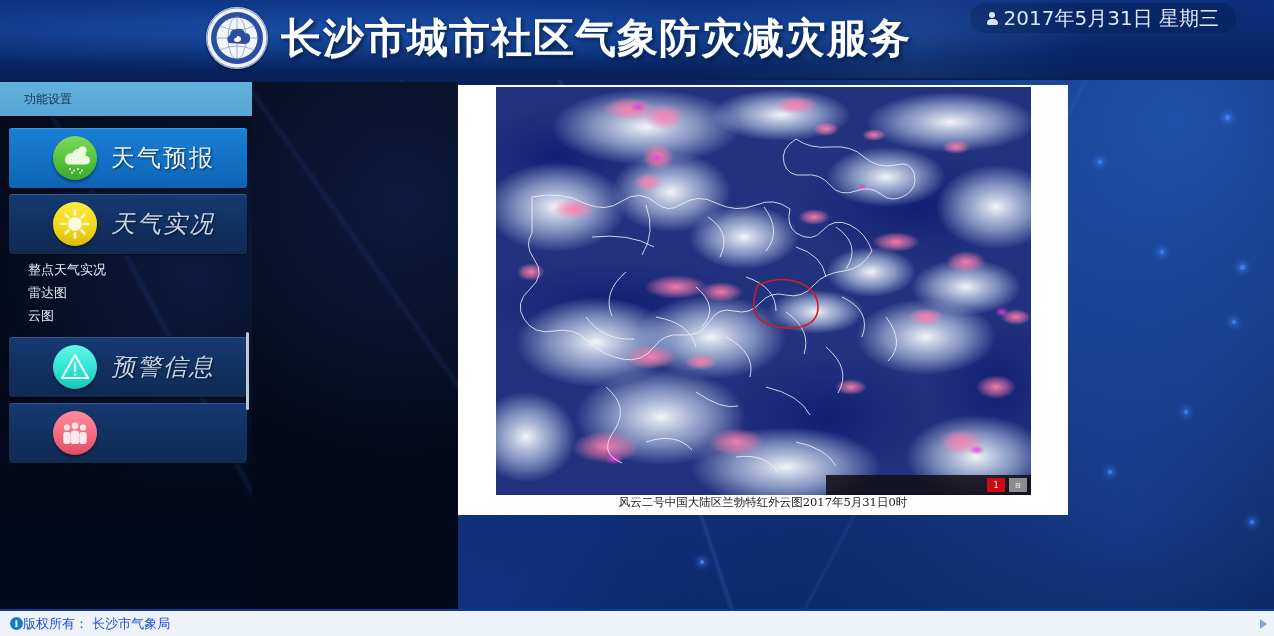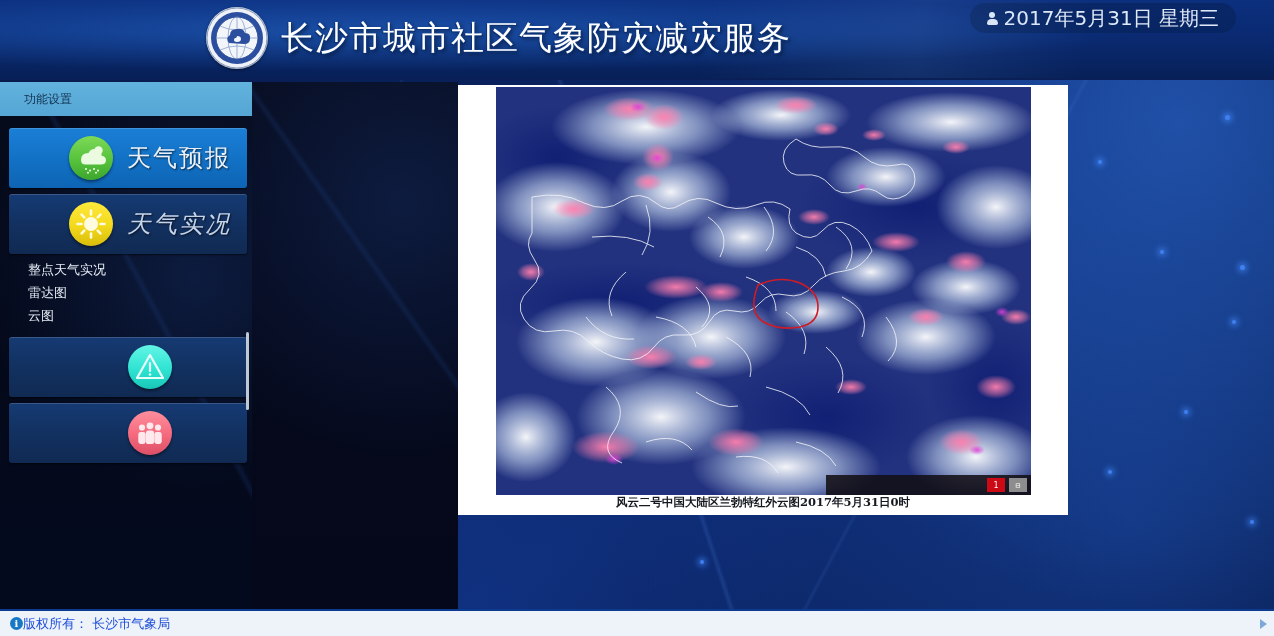--- a/index.html
+++ b/index.html
@@ -46,21 +46,21 @@
   }
   #brand{
     position:absolute; left:206px; top:7px;
     display:flex; align-items:center; gap:13px; z-index:3;
   }
   #logo{ width:62px; height:62px; border-radius:50%; position:relative;
          background:radial-gradient(circle at 38% 32%, #f2f5fb 0%, #c9d4e6 45%, #8f9fbb 100%);
          box-shadow:0 1px 3px rgba(0,0,0,.5); }
   #logo svg{ position:absolute; inset:0; }
   #title{
-    font-size:33px; font-weight:normal; color:#ffffff; letter-spacing:1px;
+    font-size:41px; font-weight:bold; color:#ffffff; letter-spacing:1px;
     white-space:nowrap;
     text-shadow:0 0 2px #1b4fa8, 1px 1px 0 #0b2a63, -1px 1px 0 #0b2a63, 2px 2px 4px rgba(0,0,0,.6);
   }
   #datebadge{
     position:absolute; right:38px; top:3px; height:30px;
     display:flex; align-items:center; gap:6px;
     padding:0 17px; border-radius:15px;
     background:rgba(8,32,86,.55);
     color:#dfe9f8; font-size:20px; white-space:nowrap;
   }
@@ -86,21 +86,20 @@
     display:flex; align-items:center; z-index:2;
   }
   #side-head span{ color:#11314f; font-size:12px; padding-left:24px; }
   .nav{ position:relative; z-index:2; padding:6px 0 0 0; }
   .nav-item{
     position:relative; margin:6px 5px 0 9px; height:60px;
     display:flex; align-items:center; gap:14px; padding-left:44px;
     border-radius:3px;
     box-shadow:inset 0 1px 0 rgba(255,255,255,.16), 0 1px 2px rgba(0,0,0,.6);
     cursor:pointer;
-    justify-content:center;
   }
   .nav-item.active{ background:linear-gradient(180deg,#1b7fd6 0%,#1272c6 50%,#0e64b4 100%); }
   .nav-item.plain{ background:linear-gradient(180deg,#153a73 0%,#12305f 55%,#102a52 100%); }
   .nav-item .label{ font-size:24px; color:#eaf1fb; letter-spacing:2px;
                     text-shadow:1px 1px 2px rgba(0,0,0,.65); }
   .nav-item.plain .label{ color:#c4d3e8;font-style:italic; }
   .nav-icon{ width:44px; height:44px; border-radius:50%; flex:none; position:relative;
              box-shadow:0 2px 3px rgba(0,0,0,.45); }
   .nav-icon svg{ position:absolute; inset:0; }
 
@@ -144,21 +143,21 @@
   .imgbtn{
     position:absolute; bottom:3px; width:18px; height:14px;
     font-size:8px; color:#fff; display:flex; align-items:center; justify-content:center;
     font-family:"DejaVu Sans Mono","Liberation Mono",monospace; cursor:pointer;
   }
   #imgbtn-red{ right:26px; background:#cc0a16; }
   #imgbtn-gray{ right:4px; background:#8d8d8d; }
   #caption{
     position:absolute; left:0; top:410px; width:610px; text-align:center;
     font-family:"DejaVu Serif","Liberation Serif",serif;
-    font-size:11.5px; font-weight:bold; color:#14181f; white-space:nowrap;
+    font-size:11.5px; font-weight:normal; color:#14181f; white-space:nowrap;
   }
 
   
   #footer{
     position:absolute; left:0; bottom:0; width:1274px; height:27px;
     background:#eef3f9; border-top:2px solid #0b3a8f;
     display:flex; align-items:center;
   }
   #footer .info{
     width:13px; height:13px; border-radius:50%; margin-left:10px; flex:none;
@@ -267,20 +266,21 @@
       </div>
 
       <div class="nav-item plain">
         <div class="nav-icon ic-warn">
           <svg viewBox="0 0 44 44" width="44" height="44" aria-hidden="true">
             <path d="M22 10 L35 33 H9 Z" fill="none" stroke="#e7fffb" stroke-width="2.2" stroke-linejoin="round"></path>
             <line x1="22" y1="18" x2="22" y2="26" stroke="#e7fffb" stroke-width="2.2" stroke-linecap="round"></line>
             <circle cx="22" cy="29.5" r="1.3" fill="#e7fffb"></circle>
           </svg>
         </div>
+        <span class="label">预警信息</span>
       </div>
 
       <div class="nav-item plain">
         <div class="nav-icon ic-comm">
           <svg viewBox="0 0 44 44" width="44" height="44" aria-hidden="true">
             <g fill="#ffe9ec">
               <circle cx="14" cy="16.5" r="3.1"></circle>
                 <rect x="10.3" y="21" width="7.4" height="12" rx="2.4"></rect>
               <circle cx="22" cy="14.8" r="3.4"></circle>
                 <rect x="17.9" y="19.6" width="8.2" height="13.4" rx="2.6"></rect>

